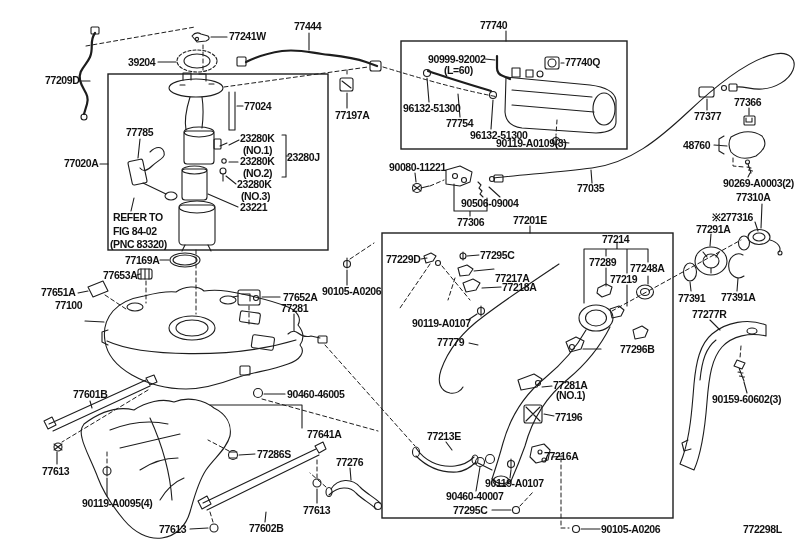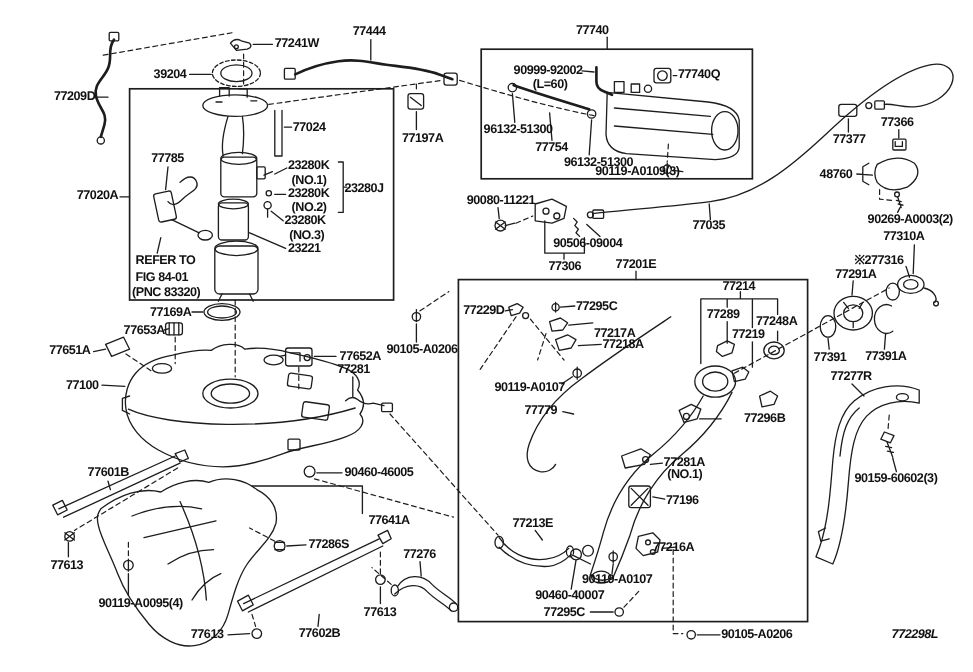--- a/index.html
+++ b/index.html
@@ -1,21 +1,21 @@
 <!DOCTYPE html>
 <html><head>
 <meta charset="utf-8">
 <style>
   html,body{margin:0;padding:0;background:#fff;}
   .stage{position:relative;width:811px;height:560px;background:#fff;overflow:hidden;
          font-family:"Liberation Sans",sans-serif;}
   .art{position:absolute;left:0;top:0;}
   .lbl{position:absolute;font-weight:700;font-size:10.5px;letter-spacing:-0.4px;
        color:#111;white-space:nowrap;line-height:11px;}
-  .ref{font-style:italic;}
+  .ref{}
   .ln{stroke:#1d1d1d;stroke-width:1.1;fill:none;stroke-linecap:round;stroke-linejoin:round;}
   .thk{stroke:#1d1d1d;stroke-width:2.2;fill:none;stroke-linecap:round;stroke-linejoin:round;}
   .dsh{stroke:#1d1d1d;stroke-width:1;fill:none;stroke-dasharray:4 3;stroke-linecap:round;}
   .box{stroke:#1d1d1d;stroke-width:1.4;fill:none;}
 </style>
 </head>
 <body>
 
 <div class="stage">
 
@@ -385,26 +385,26 @@
 <div class="lbl" style="left:244px;top:101px">77024</div>
 <div class="lbl" style="left:240px;top:133px">23280K</div>
 <div class="lbl" style="left:243px;top:145px">(NO.1)</div>
 <div class="lbl" style="left:240px;top:156px">23280K</div>
 <div class="lbl" style="left:243px;top:168px">(NO.2)</div>
 <div class="lbl" style="left:287px;top:152px">23280J</div>
 <div class="lbl" style="left:237px;top:179px">23280K</div>
 <div class="lbl" style="left:241px;top:191px">(NO.3)</div>
 <div class="lbl" style="left:240px;top:202px">23221</div>
 <div class="lbl" style="left:113px;top:212px">REFER TO</div>
-<div class="lbl" style="left:113px;top:226px">FIG 84-01</div>
+<div class="lbl" style="left:113px;top:226px">FIG 84-02</div>
 <div class="lbl" style="left:110px;top:239px">(PNC 83320)</div>
 <div class="lbl" style="left:125px;top:255px">77169A</div>
 <div class="lbl" style="left:103px;top:270px">77653A</div>
 <div class="lbl" style="left:41px;top:287px">77651A</div>
-<div class="lbl" style="left:55px;top:316px">77100</div>
+<div class="lbl" style="left:55px;top:300px">77100</div>
 <div class="lbl" style="left:73px;top:389px">77601B</div>
 <div class="lbl" style="left:42px;top:466px">77613</div>
 <div class="lbl" style="left:82px;top:498px">90119-A0095(4)</div>
 <div class="lbl" style="left:159px;top:524px">77613</div>
 <div class="lbl" style="left:249px;top:523px">77602B</div>
 <div class="lbl" style="left:303px;top:505px">77613</div>
 <div class="lbl" style="left:257px;top:449px">77286S</div>
 <div class="lbl" style="left:307px;top:429px">77641A</div>
 <div class="lbl" style="left:287px;top:389px">90460-46005</div>
 <div class="lbl" style="left:336px;top:457px">77276</div>

